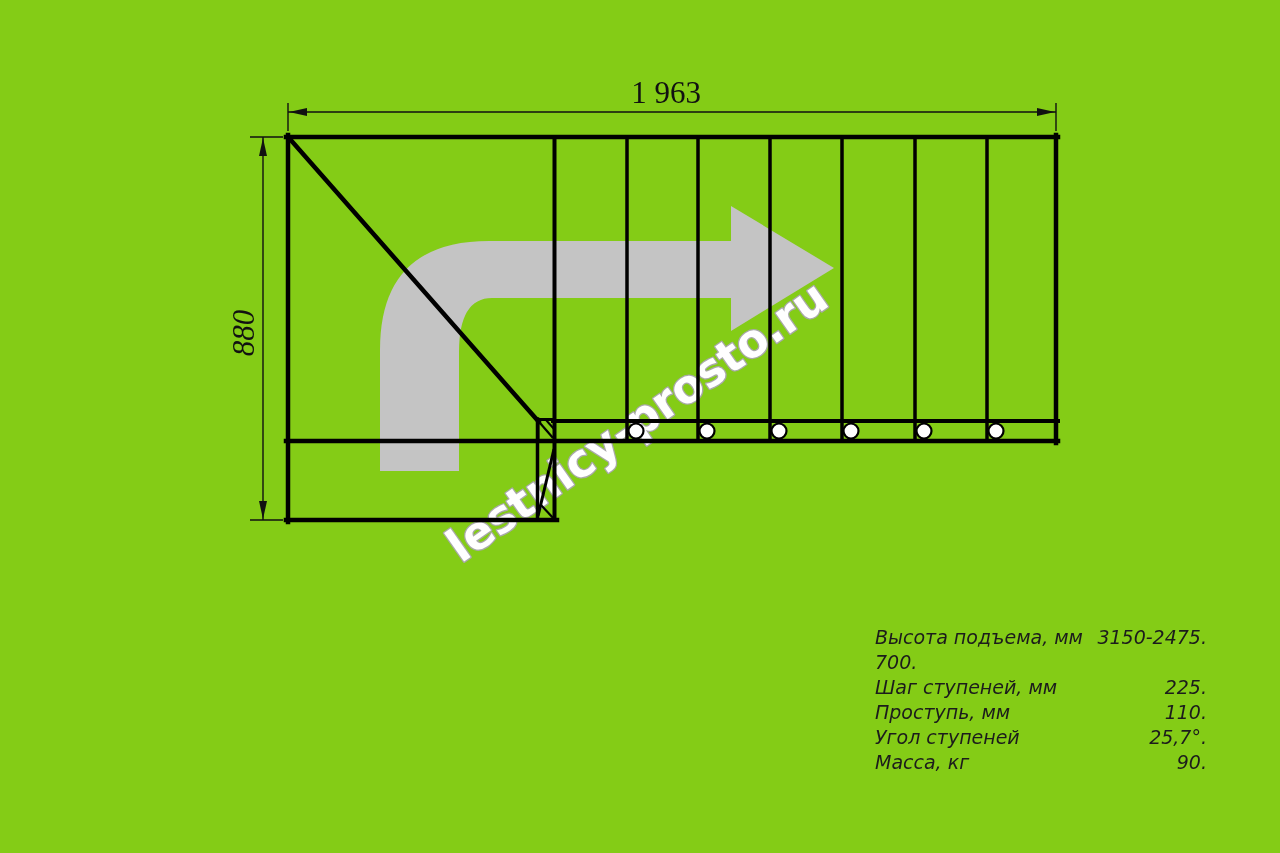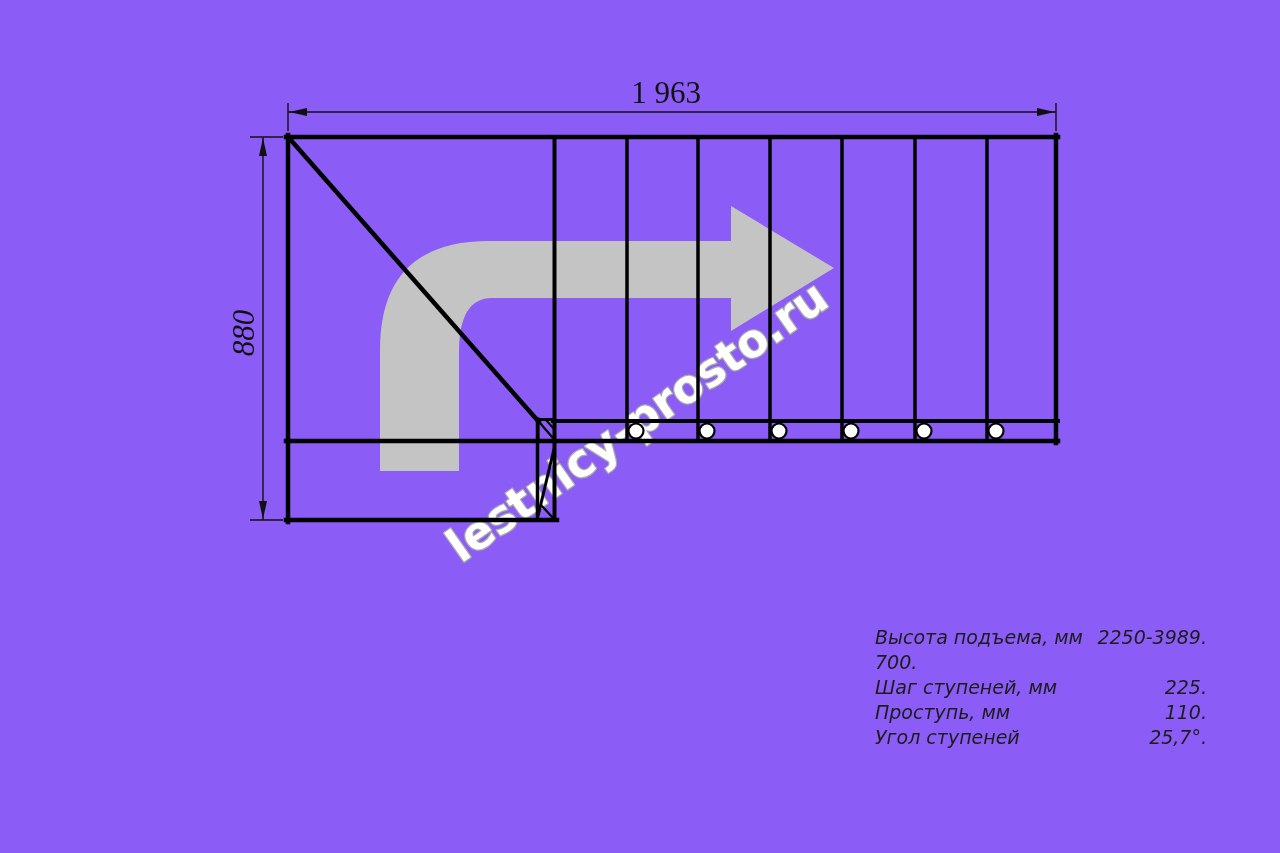--- a/index.html
+++ b/index.html
@@ -1,19 +1,19 @@
 <!DOCTYPE html>
 <html><head>
 <meta charset="utf-8">
 <style>
   html,body{margin:0;padding:0;background:#ffffff;}
   .canvas{
     position:relative;
     width:1280px;height:853px;
-    background:#8b5cf6;
+    background:#84cc16;
     overflow:hidden;
     font-family:"Liberation Sans", sans-serif;
   }
   .plan-svg{position:absolute;left:0;top:0;}
   .dim-text{
     font-family:"Liberation Serif", serif;
     font-size:31px;
     fill:#111;
   }
   .dim-text.italic{font-style:italic;}
@@ -112,32 +112,36 @@
       <line x1="263" y1="137" x2="263" y2="520"></line>
       <polygon fill="#111" stroke="none" points="263,138 259,156 267,156"></polygon>
       <polygon fill="#111" stroke="none" points="263,519 259,501 267,501"></polygon>
     </g>
     <text class="dim-text italic" transform="translate(254,333) rotate(-90)" text-anchor="middle">880</text>
   </svg>
 
   <div class="spec-table">
     <div class="spec-row">
       <span class="spec-label">Высота подъема, мм</span>
-      <span class="spec-value">2250-3989.</span>
+      <span class="spec-value">3150-2475.</span>
     </div>
     <div class="spec-row">
       <span class="spec-value">700.</span>
     </div>
     <div class="spec-row">
       <span class="spec-label">Шаг ступеней, мм</span>
       <span class="spec-value">225.</span>
     </div>
     <div class="spec-row">
       <span class="spec-label">Проступь, мм</span>
       <span class="spec-value">110.</span>
     </div>
     <div class="spec-row">
       <span class="spec-label">Угол ступеней</span>
       <span class="spec-value">25,7°.</span>
     </div>
+    <div class="spec-row">
+      <span class="spec-label">Масса, кг</span>
+      <span class="spec-value">90.</span>
+    </div>
   </div>
 
 </div>
 
 </body></html>

